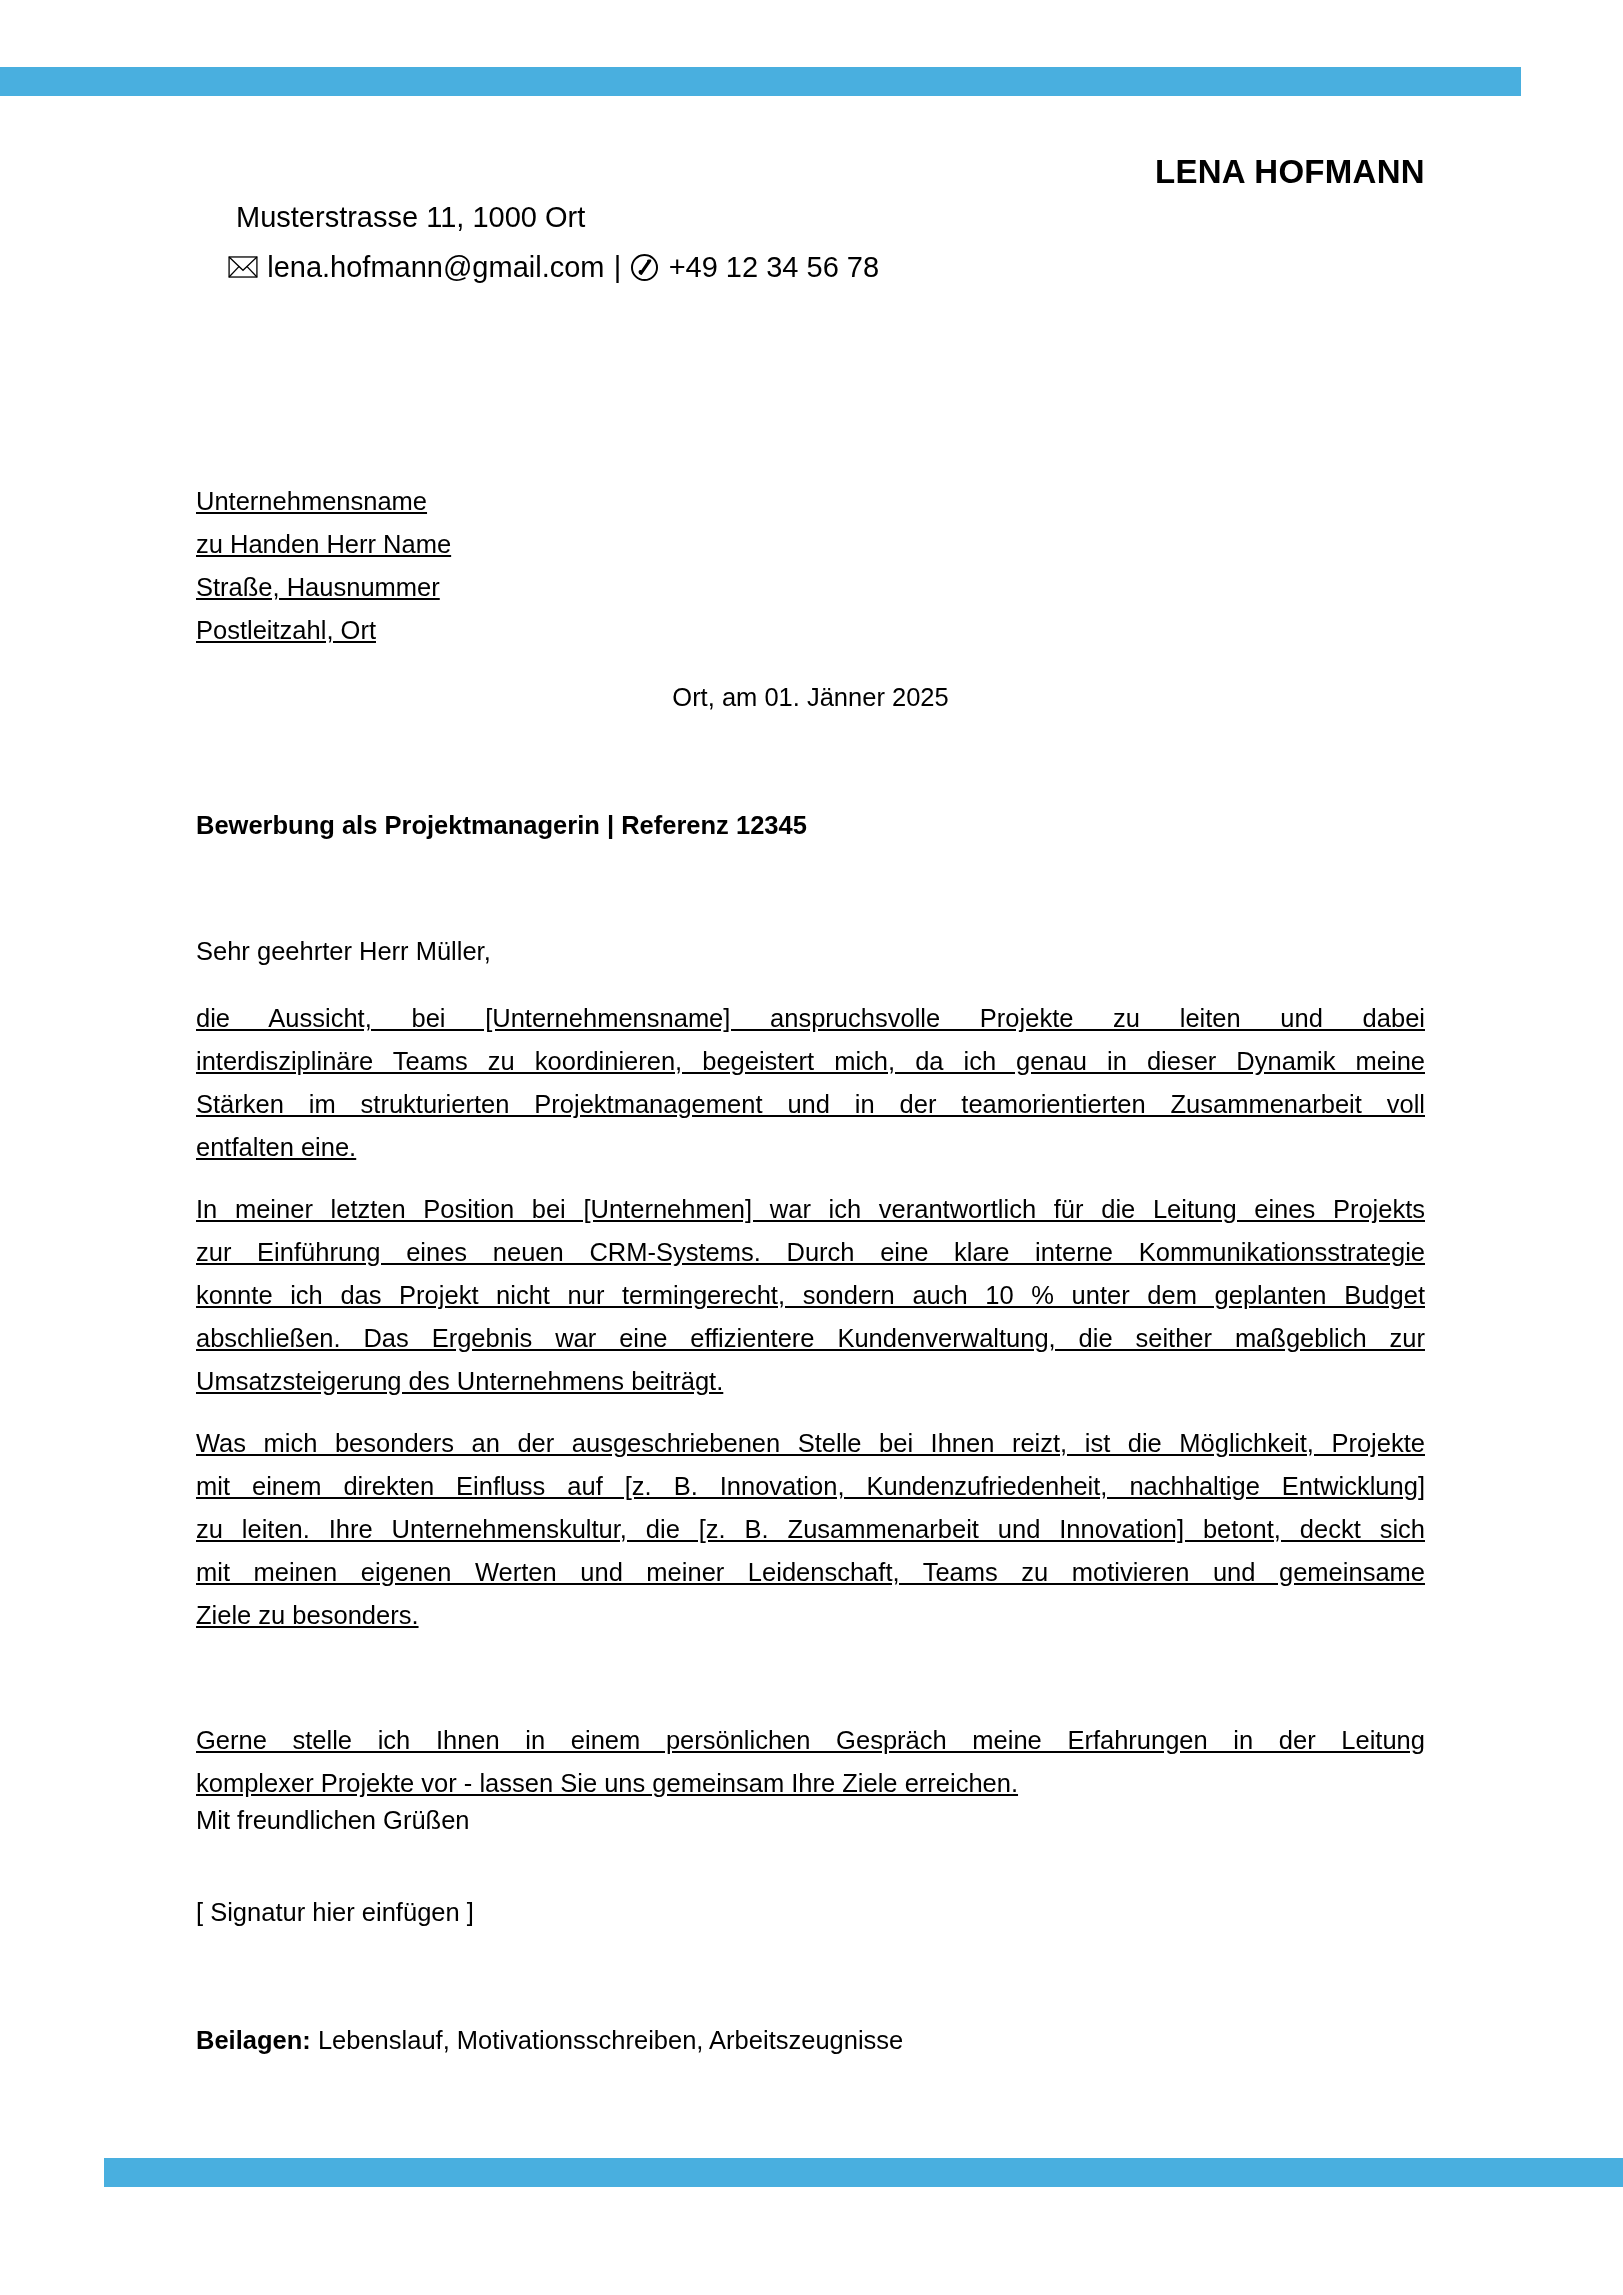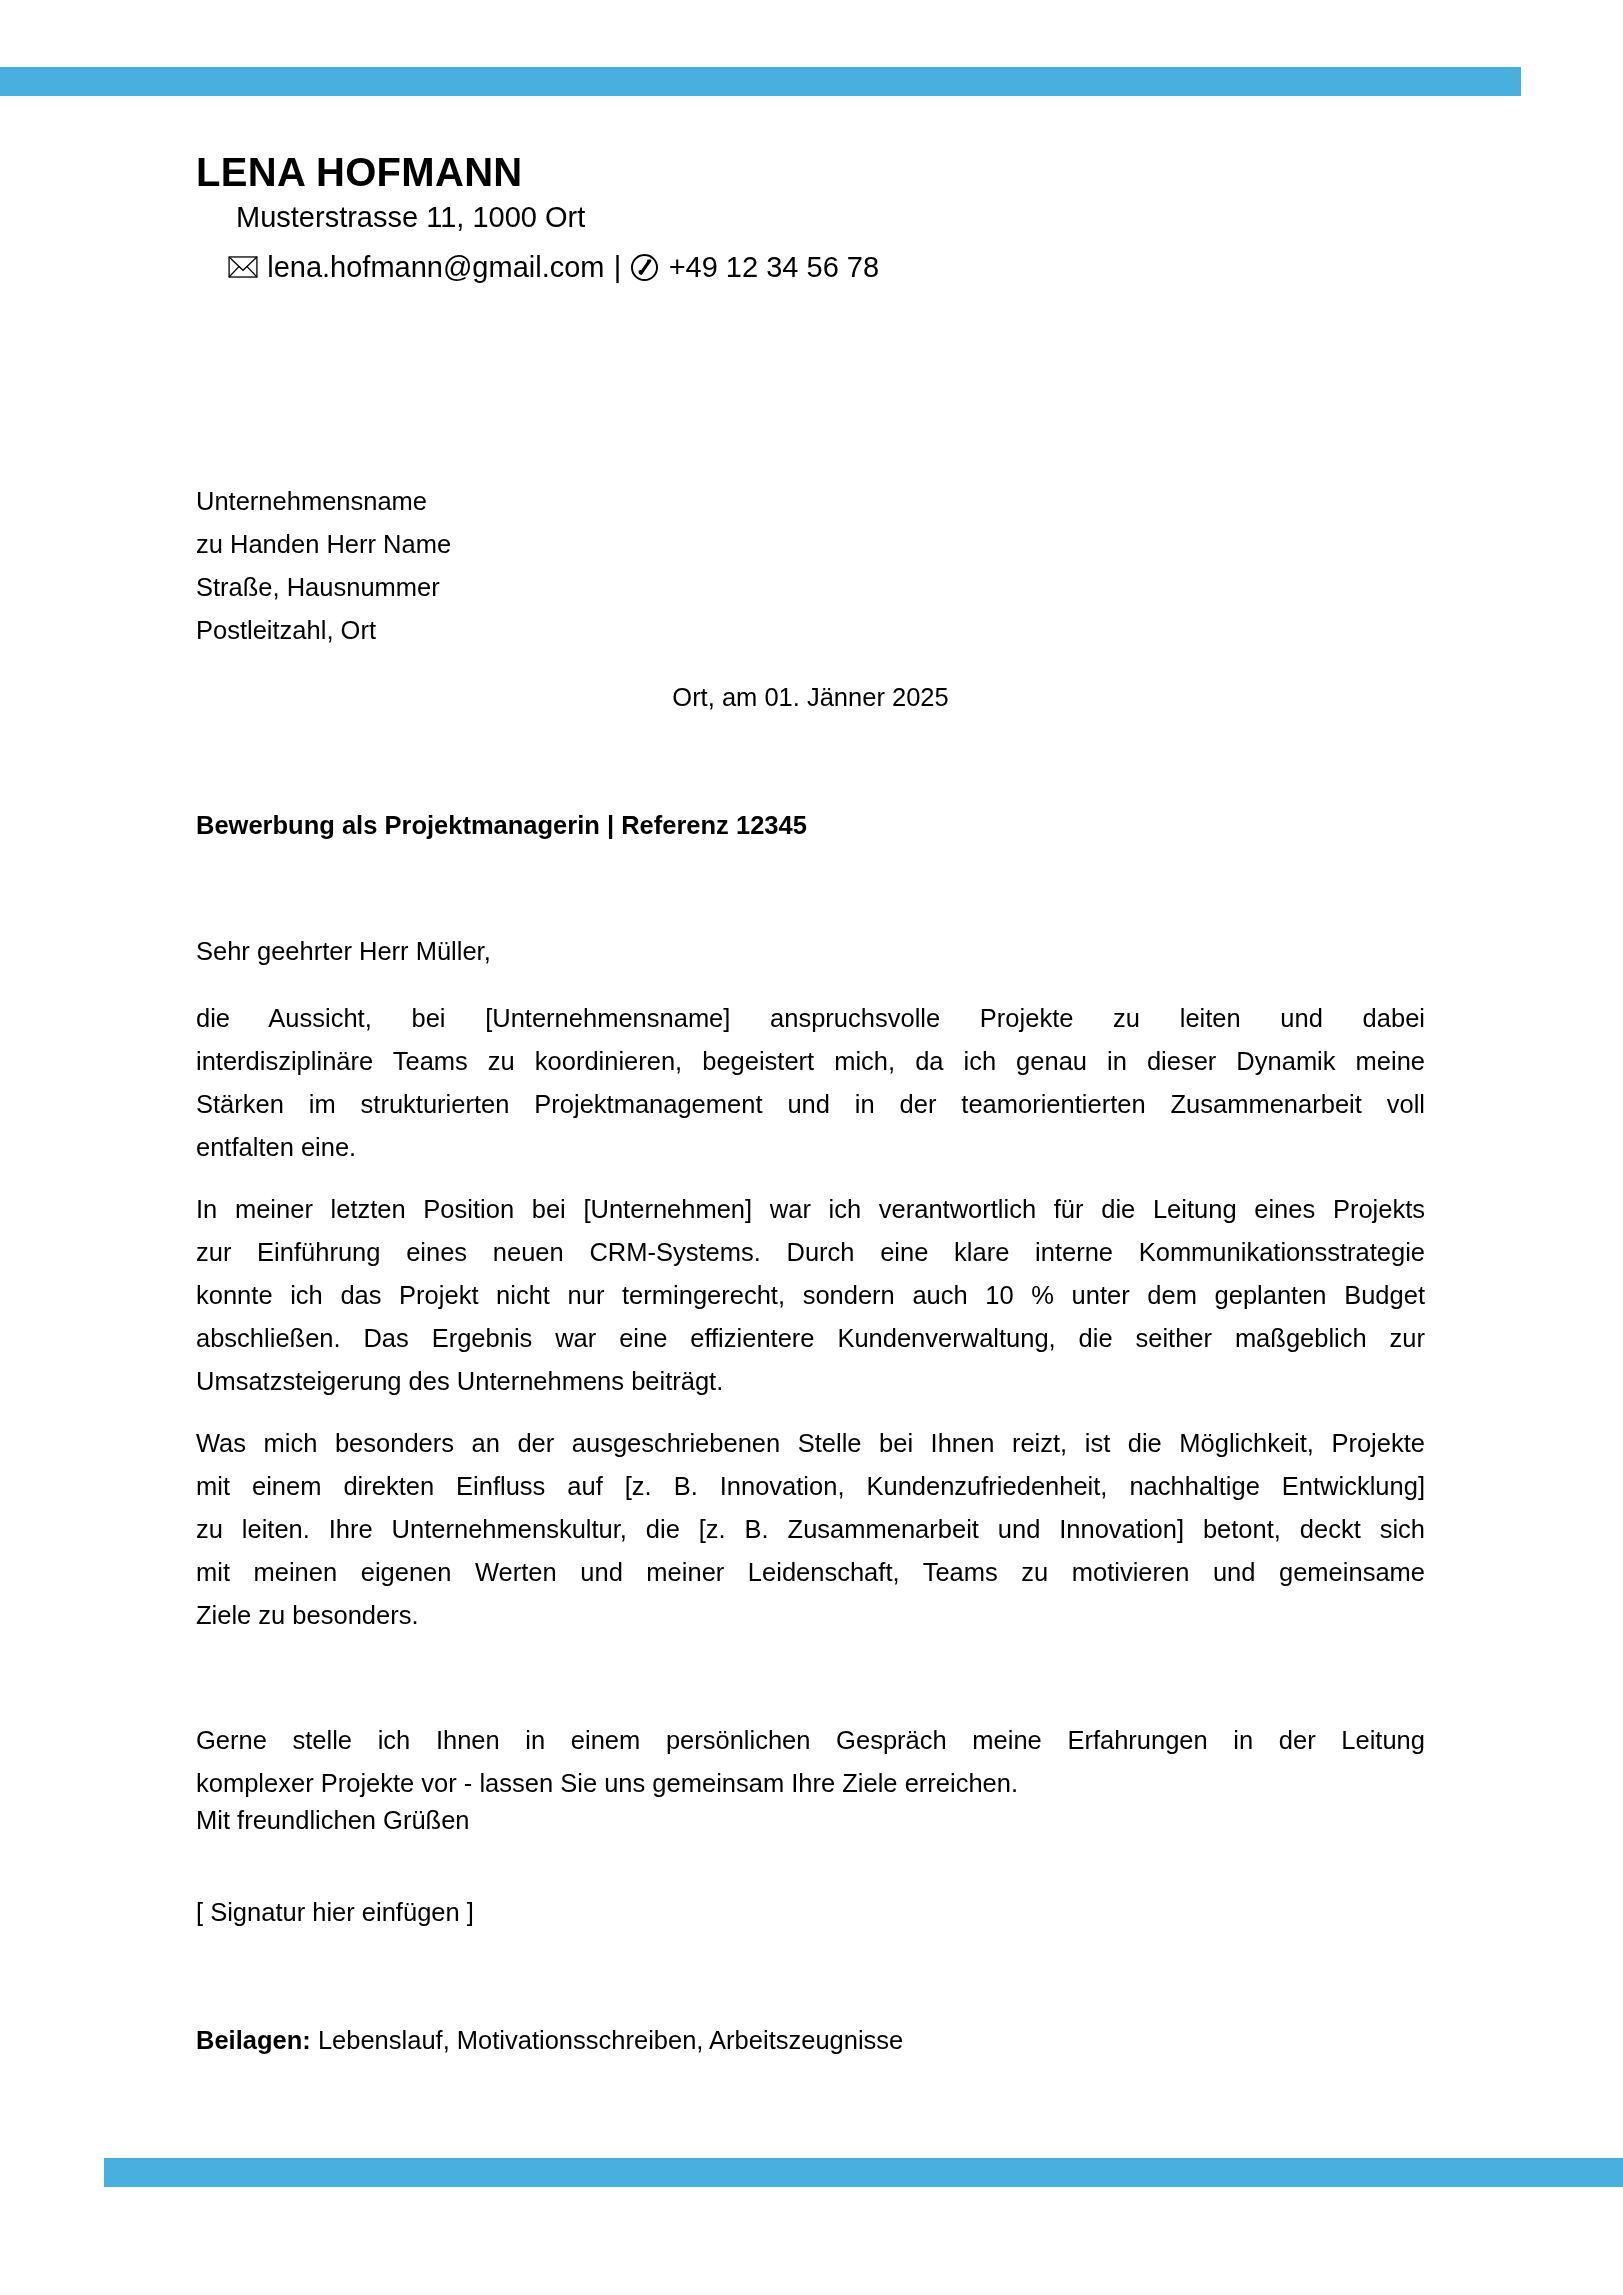--- a/index.html
+++ b/index.html
@@ -2,27 +2,27 @@
 <html style="font-size:10.5px"><head>
 <meta charset="utf-8">
 <style>
   html, body { margin:0; padding:0; background:#ffffff; }
   body { width:1623px; height:2295px; position:relative; overflow:hidden;
          font-family:"Liberation Sans", sans-serif; color:#000; }
   .bar { position:absolute; background:#49afdf; }
   #top-bar { left:0; top:67px; width:1521px; height:29.4px; }
   #bottom-bar { left:104px; top:2158px; width:1519px; height:29px; }
   .blk { position:absolute; left:196px; width:1229px; }
-  .name { font-weight:bold; font-size:40px; line-height:44px; top:150px; letter-spacing:0.3px; }
+  .name { font-weight:bold; font-size:33px; line-height:44px; top:150px; letter-spacing:0.3px;text-align:right; }
   .addr { font-size:29px; line-height:44px; top:195px;margin-left:40px; }
   .contact { font-size:29px; line-height:44px; top:245px; display:flex; align-items:center; white-space:nowrap;padding-left:32px; }
   .contact .ico { display:inline-flex; align-items:center; justify-content:center; }
   .contact .sep { margin:0 9.2px; }
   .txt { font-size:25.5px; line-height:43px; }
-  .line { display:block; white-space:nowrap; }
+  .line { display:block; white-space:nowrap;text-decoration:underline; }
   .just { text-align:justify; text-align-last:justify; white-space:normal; height:43px; overflow:hidden; }
   .date { text-align:center; }
   .bold { font-weight:bold; }
 </style>
 </head>
 <body>
 
 <div class="bar" id="top-bar" style="background: rgb(73, 175, 223);"></div>
 
 <div class="blk name">LENA HOFMANN</div>

